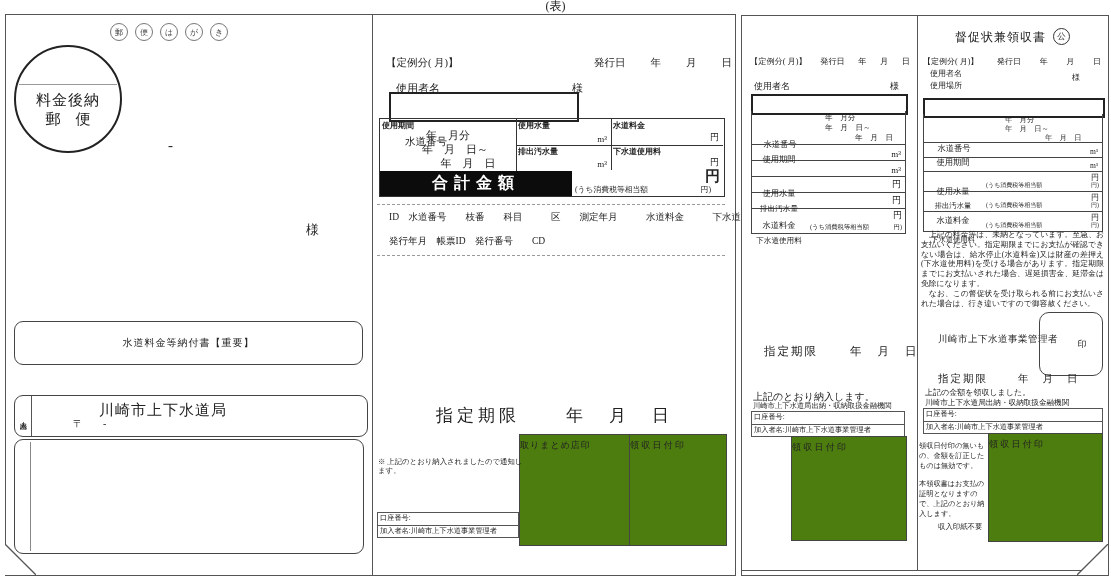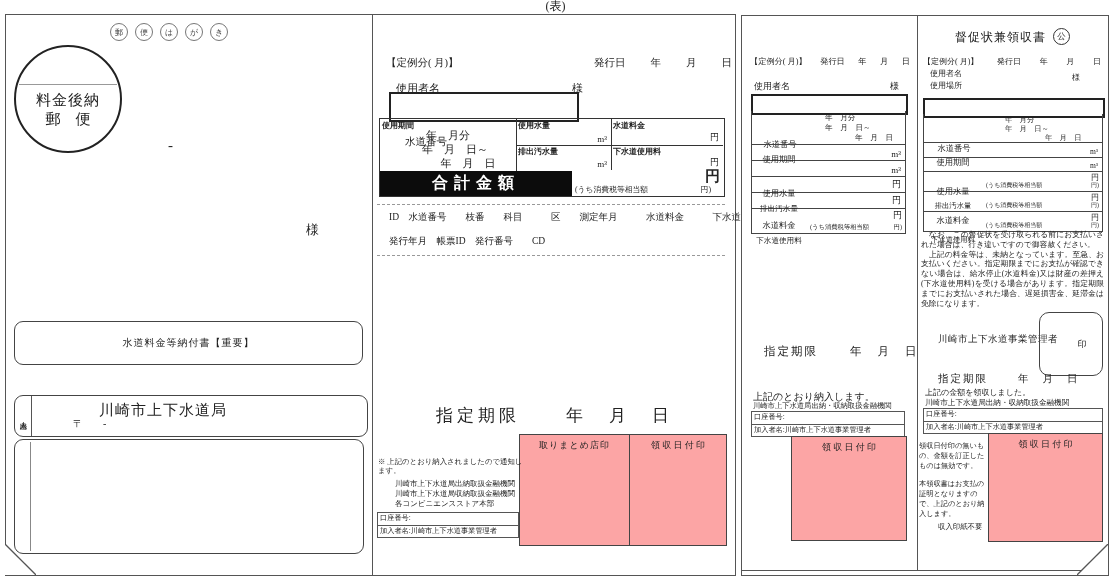--- a/index.html
+++ b/index.html
@@ -23,21 +23,21 @@
   .dashed{border-top:1px dashed #999;height:0;}
   .acct{border:1px solid #555;background:#fff;}
   .acctrow{height:11.5px;line-height:11.5px;font-size:7.2px;padding-left:2px;overflow:hidden;white-space:nowrap;}
   .frow{display:flex;border-bottom:1px solid #444;}
   .frow:last-child{border-bottom:none;}
   .flab{border-right:1px solid #444;display:flex;align-items:center;justify-content:center;
         font-size:8.3px;font-weight:normal;text-align:center;margin-top:48px;}
   .fval{flex:1;position:relative;}
   .boldbox{border:2px solid #222;display:flex;background:#fff;}
   .taxflex{position:absolute;left:3px;right:3px;bottom:1px;display:flex;justify-content:space-between;font-size:6.3px;}
-  .stampbox{border:1px solid #444;background:#fca5a5;text-align:center;}
+  .stampbox{border:1px solid #444;background:#4d7c0f;}
   .sealbox{border:1.2px solid #444;border-radius:10px;display:flex;align-items:center;justify-content:center;}
   .smalltxt{font-size:7.2px;line-height:10px;}
 </style>
 </head>
 <body>
 
 <div class="sheet">
 
   <div class="abs" style="left:0;top:-2px;width:1111px;text-align:center;font-size:12px;">(表)</div>
 
@@ -147,25 +147,20 @@
       <span style="margin-left:26px;">月</span>
       <span style="margin-left:26px;">日</span>
     </div>
 
     <div class="abs stampbox" style="left:513px;top:419px;width:206px;height:110px;display:flex;">
       <div style="width:109px;border-right:1px solid #444;padding-top:4px;font-size:9px;letter-spacing:1px;">取りまとめ店印</div>
       <div style="flex:1;padding-top:4px;font-size:9px;">領 収 日 付 印</div>
     </div>
 
     <div class="abs" style="left:372px;top:442px;width:150px;font-size:7.4px;line-height:9px;">※ 上記のとおり納入されましたので通知します。</div>
-    <div class="abs" style="left:389px;top:464px;font-size:7.5px;line-height:10px;">
-      <div>川崎市上下水道局出納取扱金融機関</div>
-      <div>川崎市上下水道局収納取扱金融機関</div>
-      <div>各コンビニエンスストア本部</div>
-    </div>
     <div class="abs acct" style="left:371px;top:497px;width:140px;">
       <div class="acctrow">口座番号:</div>
       <div class="acctrow" style="border-top:1px solid #555;">加入者名:川崎市上下水道事業管理者</div>
     </div>
   </div>
 
   <div class="abs box" style="left:741px;top:15px;width:366px;height:559px;">
     <div class="abs vline" style="left:175px;top:0;height:554px;"></div>
     <div class="abs hline" style="left:0;top:554px;width:366px;"></div>
 
@@ -310,22 +305,22 @@
           <span style="position:absolute;right:3px;top:0;font-size:8px;">円</span>
           <span class="taxflex" style="font-size:6px;">
             <span>(うち消費税等相当額</span>
             <span>円)</span>
           </span>
         </div>
       </div>
     </div>
 
     <div class="abs" style="left:179px;top:214px;width:183px;font-size:7.8px;line-height:9.8px;text-align:justify;">
+      <div>　上記の料金等は、未納となっています。至急、お支払いください。指定期限までにお支払が確認できない場合は、給水停止(水道料金)又は財産の差押え(下水道使用料)を受ける場合があります。指定期限までにお支払いされた場合、遅延損害金、延滞金は免除になります。</div>
       <div>　なお、この督促状を受け取られる前にお支払いされた場合は、行き違いですので御容赦ください。</div>
-      <div>　上記の料金等は、未納となっています。至急、お支払いください。指定期限までにお支払が確認できない場合は、給水停止(水道料金)又は財産の差押え(下水道使用料)を受ける場合があります。指定期限までにお支払いされた場合、遅延損害金、延滞金は免除になります。</div>
     </div>
 
     <div class="abs" style="left:196px;top:317px;font-size:9.5px;letter-spacing:0.5px;">川崎市上下水道事業管理者</div>
     <div class="abs sealbox" style="left:297px;top:296px;width:62px;height:62px;">
       <span style="font-size:9px;margin-left:22px;">印</span>
     </div>
 
     <div class="abs" style="left:196px;top:356px;font-size:10.5px;display:flex;align-items:baseline;">
       <span style="letter-spacing:2px;">指定期限</span>
       <span style="margin-left:30px;">年</span>

